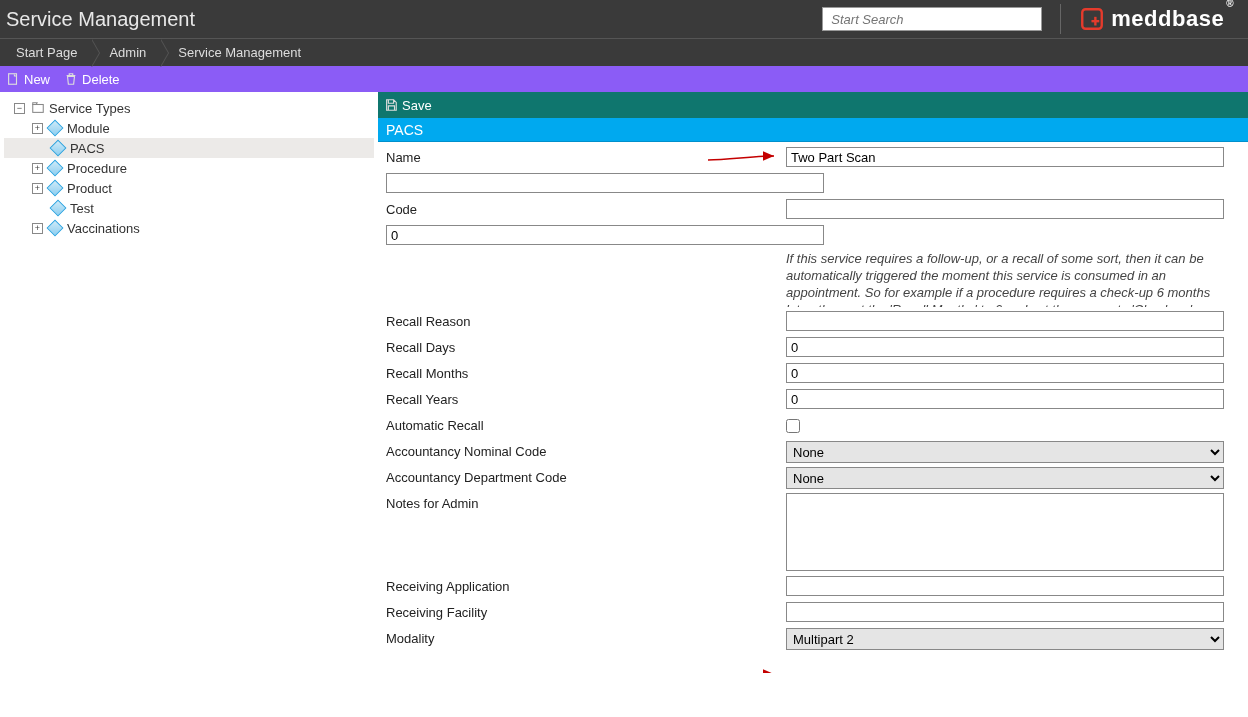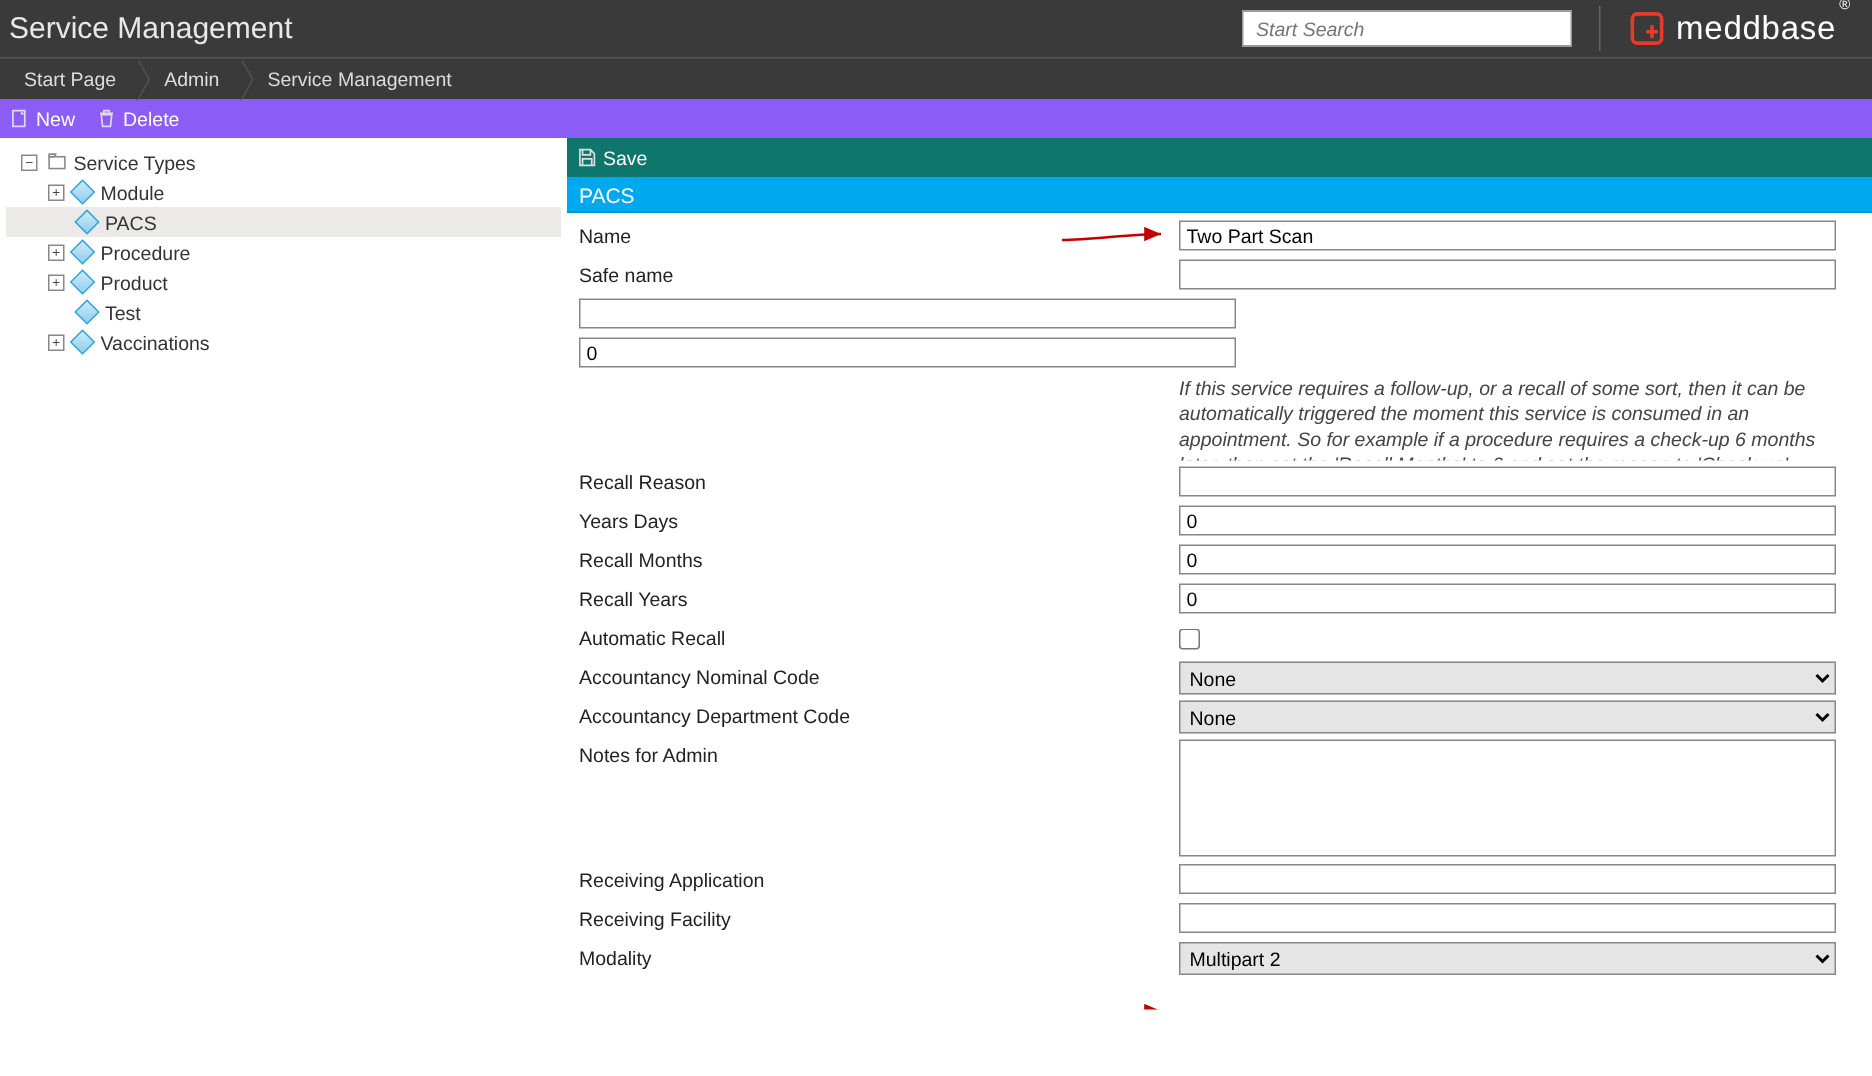--- a/index.html
+++ b/index.html
@@ -3,21 +3,21 @@
 <meta charset="utf-8">
 <style>
   * { box-sizing: border-box; margin: 0; padding: 0; }
   body { font-family: "Segoe UI", Arial, sans-serif; font-size: 13px; color: #333; background: #fff; width: 1248px; }
   
   .topbar { background: #3a3a3a; color: #fff; height: 38px; display: flex; align-items: center; justify-content: space-between; padding: 0 10px 0 6px; }
   .topbar .title { font-size: 20px; font-weight: 300; color: #e8e8e8; }
   .topbar-right { display: flex; align-items: center; gap: 18px; }
   .search-box { width: 220px; height: 24px; background: #fff; border: 1px solid #999; padding: 0 8px; font-style: italic; color: #666; font-size: 13px; }
   .vdiv { width: 1px; height: 30px; background: #666; }
-  .brand { display: flex; align-items: flex-start; gap: 6px; color: #fff; font-size: 22px; font-weight: 400; letter-spacing: .5px; }
+  .brand { display: flex; align-items: flex-start; gap: 6px; color: #fff; font-size: 22px; font-weight: 700; letter-spacing: .5px; }
   .brand svg { width: 26px; height: 26px; }
   .brand .reg { font-size: 10px; position: relative; top: -8px; left: -4px; }
   
   .breadcrumb { background: #3a3a3a; height: 28px; display: flex; align-items: center; padding-left: 4px; border-top: 1px solid #555; }
   .crumb { color: #ddd; font-size: 13px; padding: 4px 16px 4px 12px; position: relative; margin-right: 4px; }
   .crumb::after { content: ""; position: absolute; right: -6px; top: 50%; transform: translateY(-50%); border-left: 8px solid #3a3a3a; border-top: 14px solid transparent; border-bottom: 14px solid transparent; filter: drop-shadow(1px 0 0 #555); }
   .crumb:last-child::after { display: none; }
   
   .actionbar { background: #8b5cf6; height: 26px; display: flex; align-items: center; gap: 14px; padding-left: 6px; }
   .action { color: #fff; font-size: 13px; display: flex; align-items: center; gap: 4px; cursor: pointer; }
@@ -146,41 +146,41 @@
         <span>PACS</span>
       </div>
 
     <div class="form" style="position:relative">
 
       <div class="form-row">
           <div class="form-label">Name</div>
           <div class="form-field"><input type="text" value="Two Part Scan" style=""></div>
         </div>
       <div class="form-row">
-          <div class="form-label">Safe name</div>
-          <div class="form-field"><input type="text" value="" style=""></div>
-        </div>
-      <div class="form-row">
+          <div class="form-field"><input type="text" value="" style=""></div>
+        </div>
+      <div class="form-row">
+          <div class="form-label">Code</div>
           <div class="form-field"><input type="text" value="" style=""></div>
         </div>
       <div class="form-row">
           <div class="form-field"><input type="text" value="0" style=""></div>
         </div>
       <div class="form-row">
           <div class="form-label"></div>
           <div class="form-field">
             <div class="helptext">If this service requires a follow-up, or a recall of some sort, then it can be automatically triggered the moment this service is consumed in an appointment. So for example if a procedure requires a check-up 6 months later, then set the 'Recall Months' to 6 and set the reason to 'Check-up'. Then a task will be created 6 months after the appointment with the</div>
           </div>
         </div>
       <div class="form-row">
           <div class="form-label">Recall Reason</div>
           <div class="form-field"><input type="text" value="" style=""></div>
         </div>
       <div class="form-row">
-          <div class="form-label">Years Days</div>
+          <div class="form-label">Recall Days</div>
           <div class="form-field"><input type="text" value="0" style=""></div>
         </div>
       <div class="form-row">
           <div class="form-label">Recall Months</div>
           <div class="form-field"><input type="text" value="0" style=""></div>
         </div>
       <div class="form-row">
           <div class="form-label">Recall Years</div>
           <div class="form-field"><input type="text" value="0" style=""></div>
         </div>

